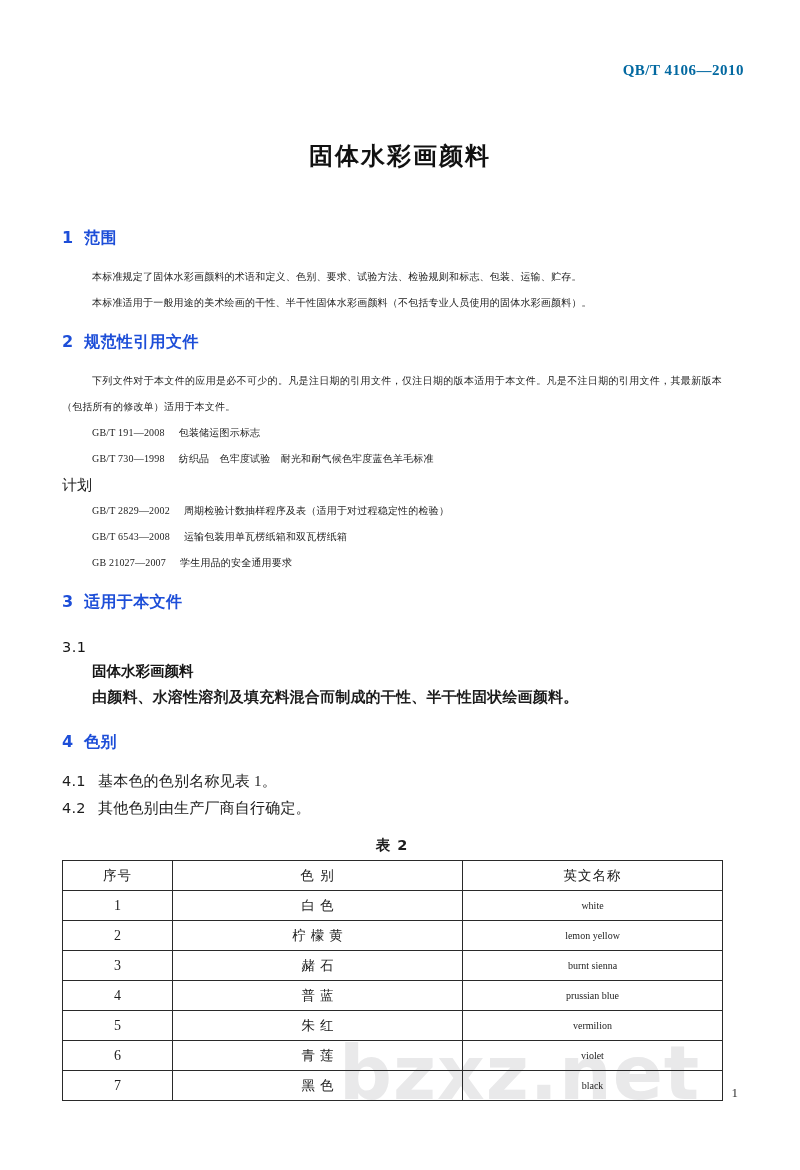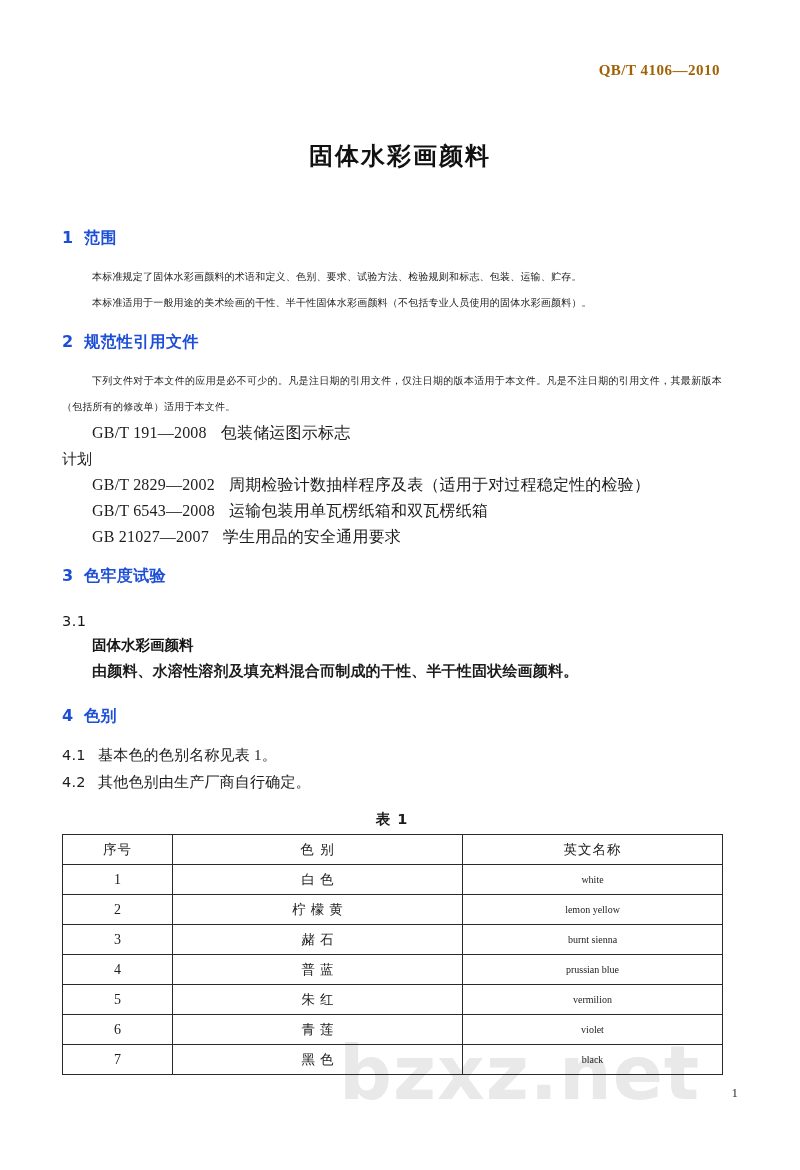--- a/index.html
+++ b/index.html
@@ -40,25 +40,25 @@
   .content {
     position: relative;
     z-index: 2;
   }
 
   
   .header {
     position: absolute;
     top: 62px;
     left: 62px;
-    right: 80px;
+    right: 56px;
     text-align: right;
     font-size: 15px;
     letter-spacing: 0.5px;
-    color: #a16207;
+    color: #0369a1;
   }
   .header .std-id {
     font-family: "Liberation Serif", serif;
     font-weight: bold;
   }
 
   
   .doc-title {
     position: absolute;
     top: 140px;
@@ -106,21 +106,21 @@
   .spacer-md { height: 16px; }
   .spacer-lg { height: 22px; }
 
   
   .ref-list {
     margin: 0;
     padding: 0;
     list-style: none;
   }
   .ref-item {
-    font-size: 16px;
+    font-size: 10px;
     line-height: 26px;
     padding-left: 30px;
     text-indent: -0px;
     letter-spacing: 0.2px;
   }
   .ref-item .code {
     font-family: "Liberation Serif", serif;
   }
   .ref-item .gap {
     display: inline-block;
@@ -258,56 +258,59 @@
       <div class="clause-title">
         <span class="num">2</span><span>规范性引用文件</span>
       </div>
       <div class="spacer-sm"></div>
       <p class="para">下列文件对于本文件的应用是必不可少的。凡是注日期的引用文件，仅注日期的版本适用于本文件。凡是不注日期的引用文件，其最新版本（包括所有的修改单）适用于本文件。</p>
 
       <ul class="ref-list">
         <li class="ref-item">
           <span class="code">GB/T 191—2008</span><span class="gap"></span><span>包装储运图示标志</span>
         </li>
+        <li class="ref-item">
+          <span class="code">GB/T 730—1998</span><span class="gap"></span><span>纺织品　色牢度试验　耐光和耐气候色牢度蓝色羊毛标准</span>
+        </li>
         <li class="ref-overflow">计划</li>
         <li class="ref-item">
           <span class="code">GB/T 2829—2002</span><span class="gap"></span><span>周期检验计数抽样程序及表（适用于对过程稳定性的检验）</span>
         </li>
         <li class="ref-item">
           <span class="code">GB/T 6543—2008</span><span class="gap"></span><span>运输包装用单瓦楞纸箱和双瓦楞纸箱</span>
         </li>
         <li class="ref-item">
           <span class="code">GB 21027—2007</span><span class="gap"></span><span>学生用品的安全通用要求</span>
         </li>
       </ul>
 
       <div class="spacer-md"></div>
 
       <div class="clause-title">
-        <span class="num">3</span><span>色牢度试验</span>
+        <span class="num">3</span><span>适用于本文件</span>
       </div>
       <div class="spacer-md"></div>
       <div class="sub-num">3.1</div>
       <div class="term-name">固体水彩画颜料</div>
       <div class="term-def">由颜料、水溶性溶剂及填充料混合而制成的干性、半干性固状绘画颜料。</div>
 
       <div class="spacer-lg"></div>
 
       <div class="clause-title">
         <span class="num">4</span><span>色别</span>
       </div>
       <div class="spacer-sm"></div>
       <div class="numbered-line">
         <span class="n">4.1</span><span>基本色的色别名称见表 1。</span>
       </div>
       <div class="numbered-line">
         <span class="n">4.2</span><span>其他色别由生产厂商自行确定。</span>
       </div>
 
-      <div class="table-caption">表 1</div>
+      <div class="table-caption">表 2</div>
 
       <table class="color-table">
         <colgroup>
           <col class="c1">
             <col class="c2">
             <col class="c3">
         </colgroup>
         <thead>
           <tr>
             <th>序号</th>

